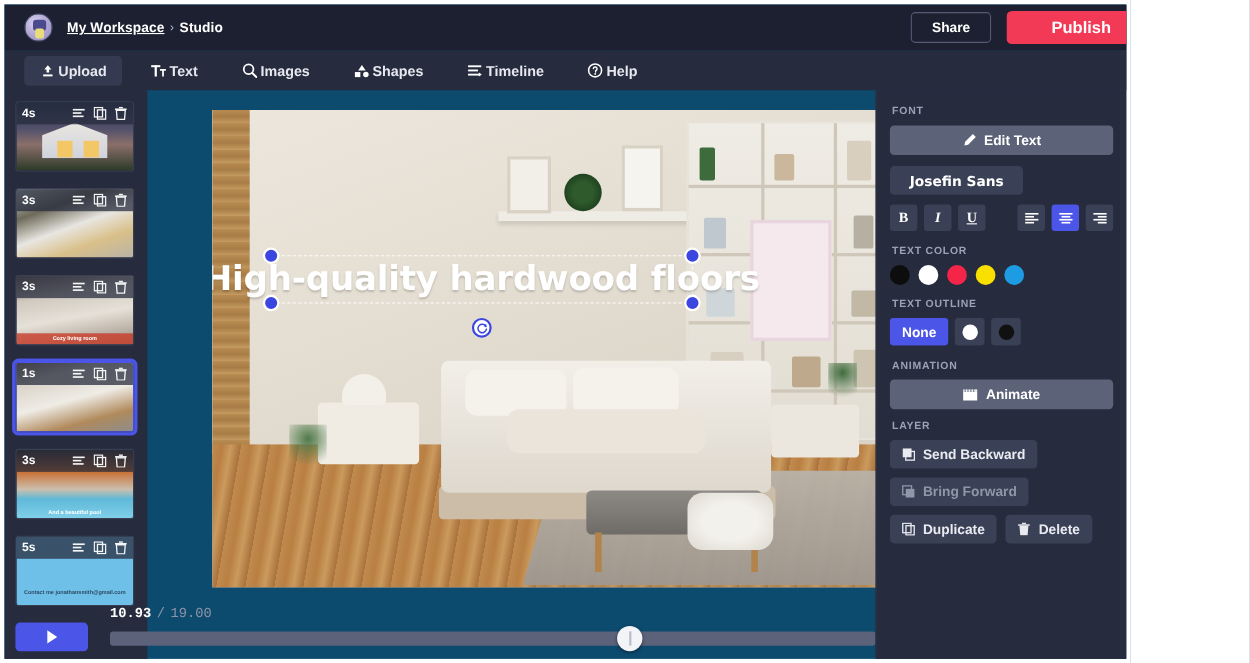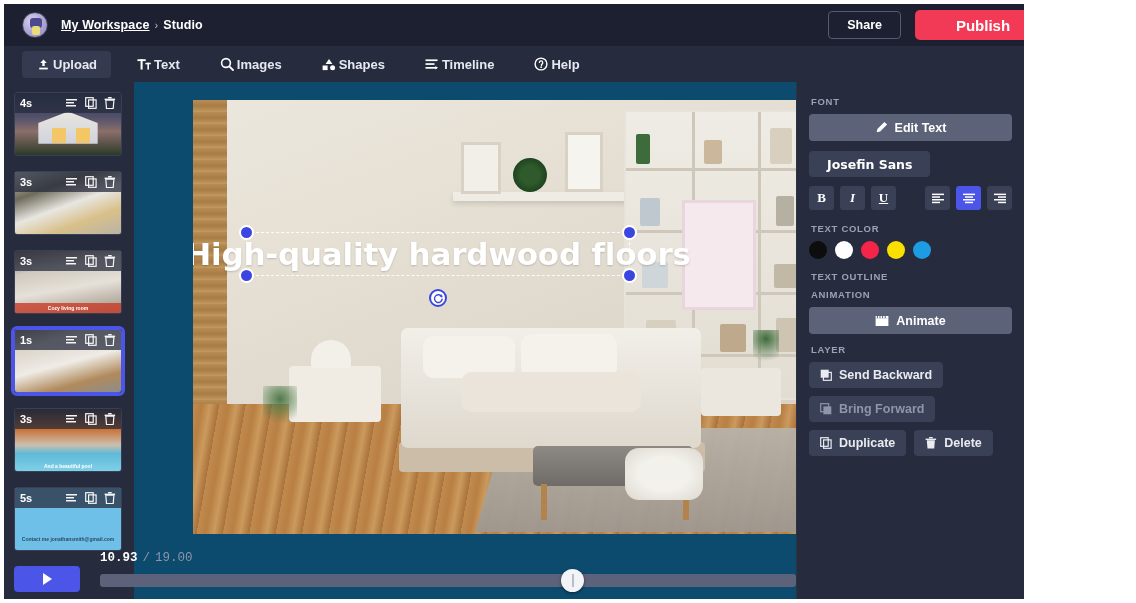--- a/index.html
+++ b/index.html
@@ -735,20 +735,29 @@
 
     <div class="swatch-row">
       <span class="swatch" style="background:#0D0D0D"></span>
       <span class="swatch" style="background:#FFFFFF"></span>
       <span class="swatch" style="background:#F5254A"></span>
       <span class="swatch" style="background:#FAE000"></span>
       <span class="swatch" style="background:#1D9BE3"></span>
     </div>
 
     <div class="sec-label">TEXT OUTLINE</div>
+    <div class="outline-row">
+      <button class="none-btn">None</button>
+      <button class="ol-btn">
+          <span class="dot" style="background:#ffffff"></span>
+        </button>
+      <button class="ol-btn">
+          <span class="dot" style="background:#111111"></span>
+        </button>
+    </div>
 
     <div class="sec-label">ANIMATION</div>
     <button class="wide-btn">
       <span>
         <svg width="14" height="12" viewBox="0 0 14 12">
             <path d="M0.6 3.2h12.8V11H.6z" fill="#fff"></path>
             <path d="M0.6 1h12.8v2.2H.6z" fill="#fff"></path>
             <path d="M2.4 1v2.2M5 1v2.2M7.6 1v2.2M10.2 1v2.2" stroke="#5c6378" stroke-width="1"></path>
           </svg>
       </span>

